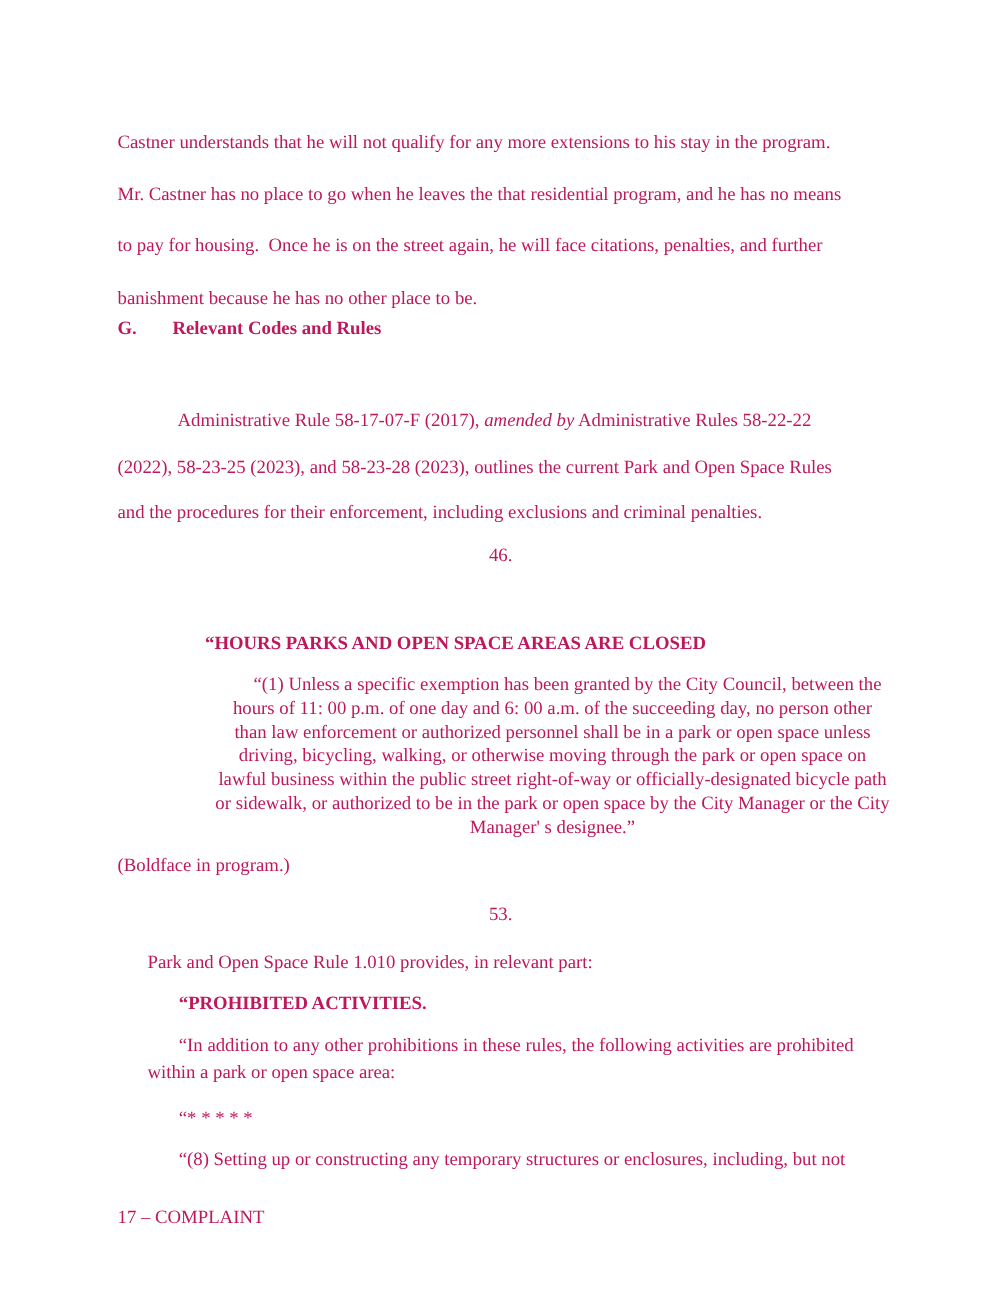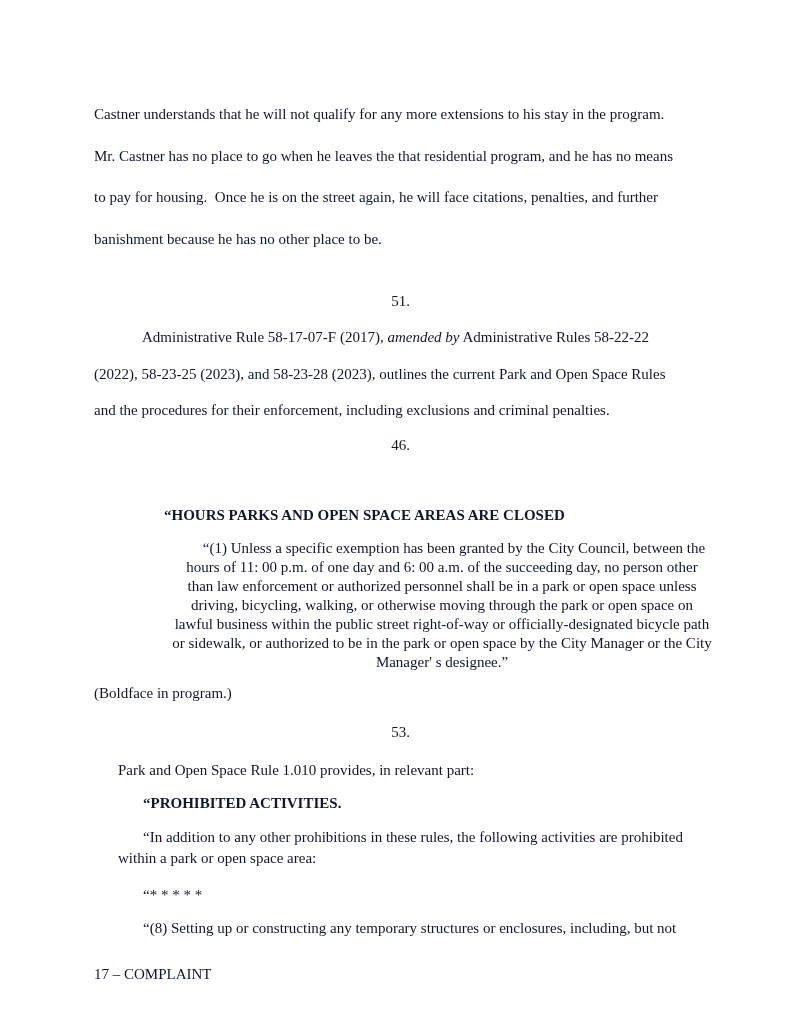--- a/index.html
+++ b/index.html
@@ -14,21 +14,21 @@
     background: #ffffff;
     font-family: "Liberation Serif", "DejaVu Serif", serif;
     color: #000000;
     overflow: hidden;
   }
   .blk {
     position: absolute;
     left: 94px;
     font-size: 15px;
     white-space: pre-wrap;
-    color: #0f172a;
+    color: #be185d;
     font-family: Liberation Serif, serif;
   }
   .ds { line-height: 41.5px; }      
   .ds2 { line-height: 36.5px; }     
   .ss { line-height: 19px; }        
   .bold { font-weight: bold; }
   .center {
     width: 613px;
     text-align: center;
     line-height: 20px;
@@ -58,22 +58,22 @@
 </head>
 <body>
 
 <div class="page">
 
   <p class="blk ds w-body" style="top:79px">Castner understands that he will not qualify for any more extensions to his stay in the program.
 Mr. Castner has no place to go when he leaves the that residential program, and he has no means
 to pay for housing.  Once he is on the street again, he will face citations, penalties, and further
 banishment because he has no other place to be.</p>
 
+  <p class="blk bold" style="top:238px; line-height:20px; width:620px"><span class="g-label">G.</span><span>Relevant Codes and Rules</span></p>
 
-  <p class="blk center" style="top:276px">51.</p>
 
   <p class="blk ds2 w-body indent-half" style="top:304px"><span>Administrative Rule 58-17-07-F (2017), </span><em>amended by</em><span> Administrative Rules 58-22-22
 (2022), 58-23-25 (2023), and 58-23-28 (2023), outlines the current Park and Open Space Rules
 and the procedures for their enforcement, including exclusions and criminal penalties.</span></p>
 
   <p class="blk center" style="top:420px">46.</p>
 
 
   <p class="blk bold hang-heading" style="top:490px; line-height:20px; width:560px">“HOURS PARKS AND OPEN SPACE AREAS ARE CLOSED</p>
 

